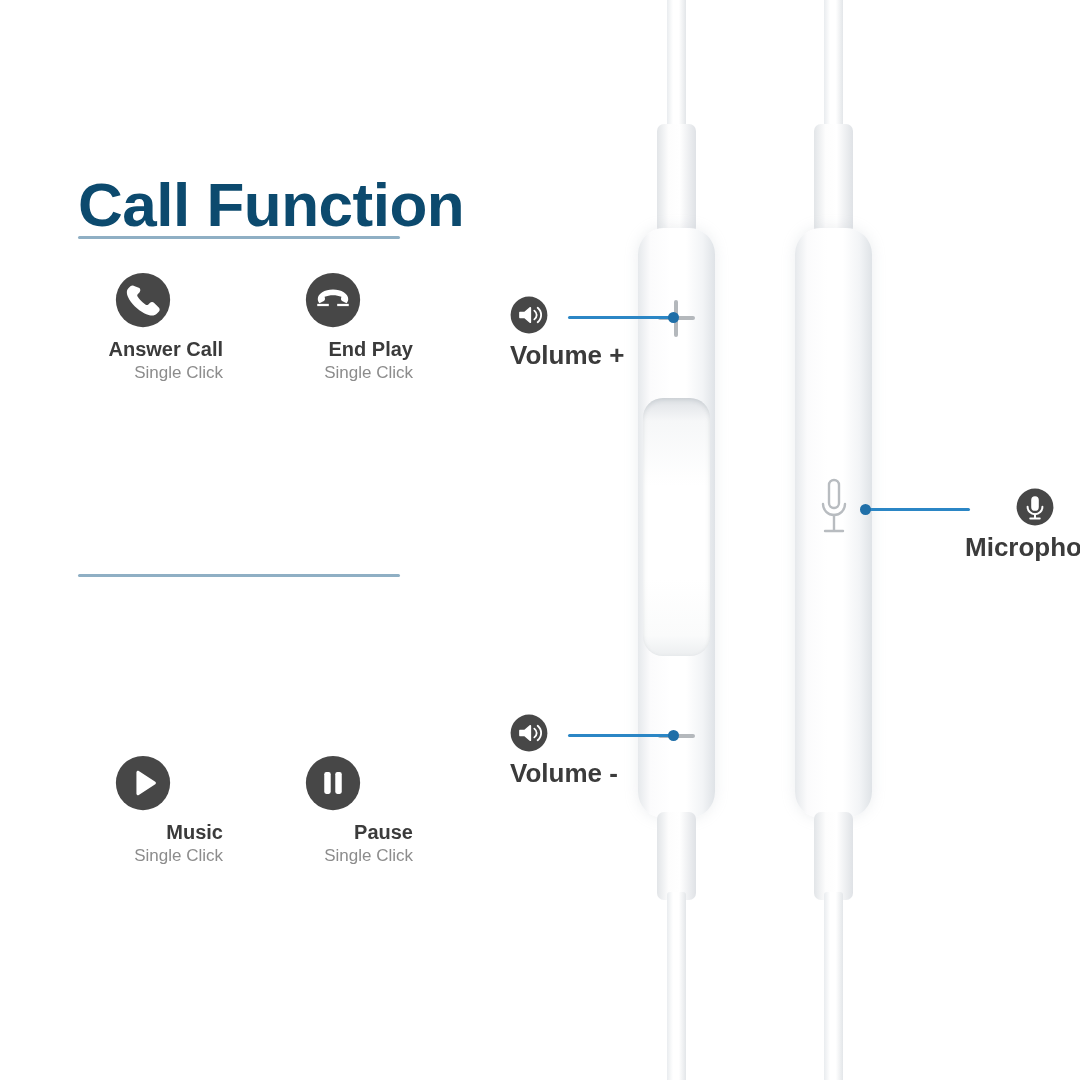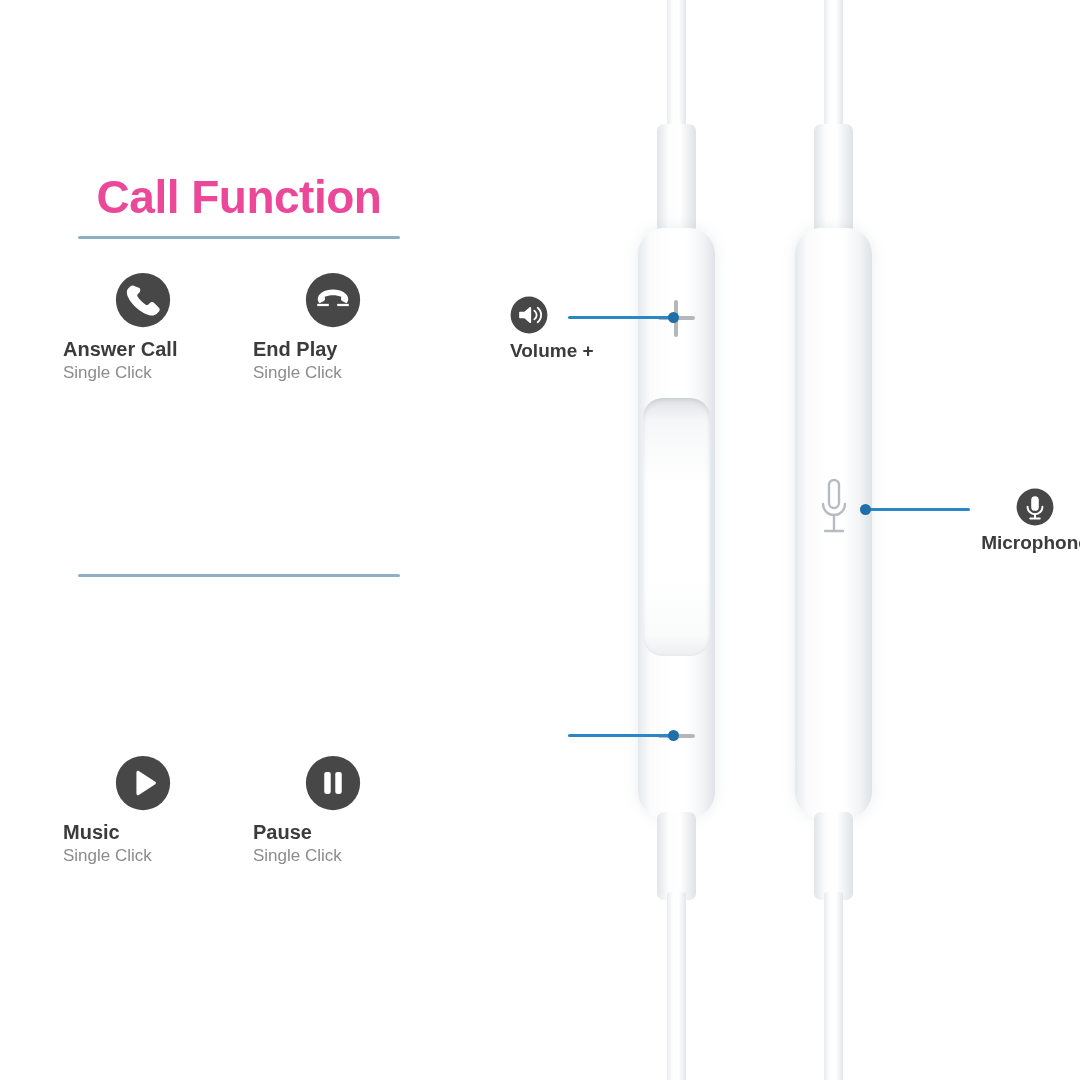--- a/index.html
+++ b/index.html
@@ -12,38 +12,38 @@
   }
   #stage{position:absolute;inset:0;width:1080px;height:1080px;}
 
   
   .panel{position:absolute;left:0;top:0;width:470px;height:1080px;}
 
   .section-title{
     position:absolute;
     left:78px; width:322px;
     text-align:center;
-    color:#ec4899;
-    font-size:46px;
+    color:#0c4a6e;
+    font-size:62px;
     font-weight:700;
     letter-spacing:-0.5px;
     line-height:1;
     white-space:nowrap;
   }
   .divider{
     position:absolute;
     left:78px;width:322px;height:3px;
     background:#8fafc4;
     border-radius:2px;
   }
 
   .feat{
     position:absolute;
     width:160px;
-    text-align:left;
+    text-align:right;
   }
   .feat .ico{
     width:56px;height:56px;
     margin:0 auto 10px auto;
     display:block;
   }
   .feat .ttl{
     display:block;
     font-size:20px;
     font-weight:700;
@@ -92,21 +92,21 @@
   .micglyph{position:absolute;}
 
   
   .leader{position:absolute;height:3px;background:#2b86c5;border-radius:2px;}
   .dot{position:absolute;width:11px;height:11px;background:#1f6fa8;border-radius:50%;}
 
   .callout{position:absolute;}
   .callout .cico{width:38px;height:38px;display:block;}
   .callout .clbl{
     display:block;
-    font-size:19px;
+    font-size:26px;
     font-weight:700;
     color:#3b3b3b;
     white-space:nowrap;
     line-height:1.1;
     margin-top:7px;
   }
 </style>
 </head>
 <body>
 
@@ -192,20 +192,29 @@
         <circle cx="32" cy="32" r="31" fill="#474747"></circle>
         <path fill="#ffffff" d="M17 26.5h7.2L33 18.8c1-.9 2.6-.2 2.6 1.2v24c0 1.4-1.6 2.1-2.6 1.2L24.2 37.5H17c-.9 0-1.6-.7-1.6-1.6v-7.8c0-.9.7-1.6 1.6-1.6z"></path>
         <path d="M41 24.6c2.4 2 3.9 4.5 3.9 7.4s-1.5 5.4-3.9 7.4" fill="none" stroke="#ffffff" stroke-width="3.1" stroke-linecap="round"></path>
         <path d="M46.6 19.8c3.6 3 5.8 7.3 5.8 12.2s-2.2 9.2-5.8 12.2" fill="none" stroke="#ffffff" stroke-width="3.1" stroke-linecap="round"></path>
       </svg>
       <span class="clbl">Volume +</span>
     </div>
 
     <div class="leader" style="left:98px;top:734px;width:108px;"></div>
     <div class="dot" style="left:198px;top:730px;"></div>
+    <div class="callout" style="left:40px;top:714px;">
+      <svg class="cico" viewBox="0 0 64 64">
+        <circle cx="32" cy="32" r="31" fill="#474747"></circle>
+        <path fill="#ffffff" d="M17 26.5h7.2L33 18.8c1-.9 2.6-.2 2.6 1.2v24c0 1.4-1.6 2.1-2.6 1.2L24.2 37.5H17c-.9 0-1.6-.7-1.6-1.6v-7.8c0-.9.7-1.6 1.6-1.6z"></path>
+        <path d="M41 24.6c2.4 2 3.9 4.5 3.9 7.4s-1.5 5.4-3.9 7.4" fill="none" stroke="#ffffff" stroke-width="3.1" stroke-linecap="round"></path>
+        <path d="M46.6 19.8c3.6 3 5.8 7.3 5.8 12.2s-2.2 9.2-5.8 12.2" fill="none" stroke="#ffffff" stroke-width="3.1" stroke-linecap="round"></path>
+      </svg>
+      <span class="clbl">Volume -</span>
+    </div>
 
     <div class="leader" style="left:394px;top:508px;width:106px;"></div>
     <div class="dot" style="left:390px;top:504px;"></div>
     <div class="callout" style="left:495px;top:488px;text-align:center;width:140px;">
       <svg class="cico" style="margin:0 auto;" viewBox="0 0 64 64">
         <circle cx="32" cy="32" r="31" fill="#474747"></circle>
         <rect x="25.6" y="14" width="12.8" height="24.5" rx="6.4" fill="#ffffff"></rect>
         <path d="M19.5 31.6c0 6.9 5.6 12.5 12.5 12.5s12.5-5.6 12.5-12.5" fill="none" stroke="#ffffff" stroke-width="3.3" stroke-linecap="round"></path>
         <line x1="32" y1="44.1" x2="32" y2="50.5" stroke="#ffffff" stroke-width="3.3" stroke-linecap="round"></line>
         <line x1="24" y1="51.4" x2="40" y2="51.4" stroke="#ffffff" stroke-width="3.3" stroke-linecap="round"></line>

